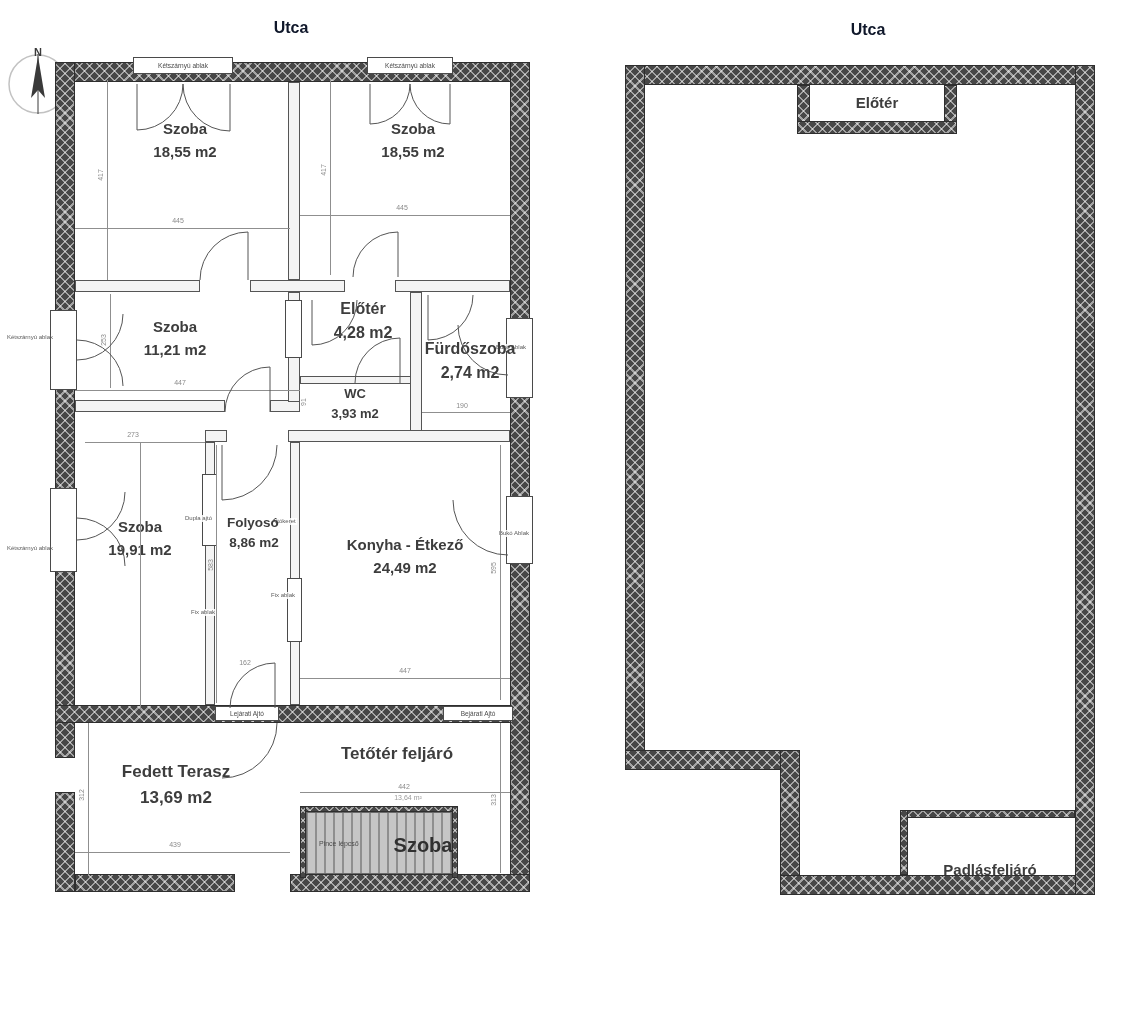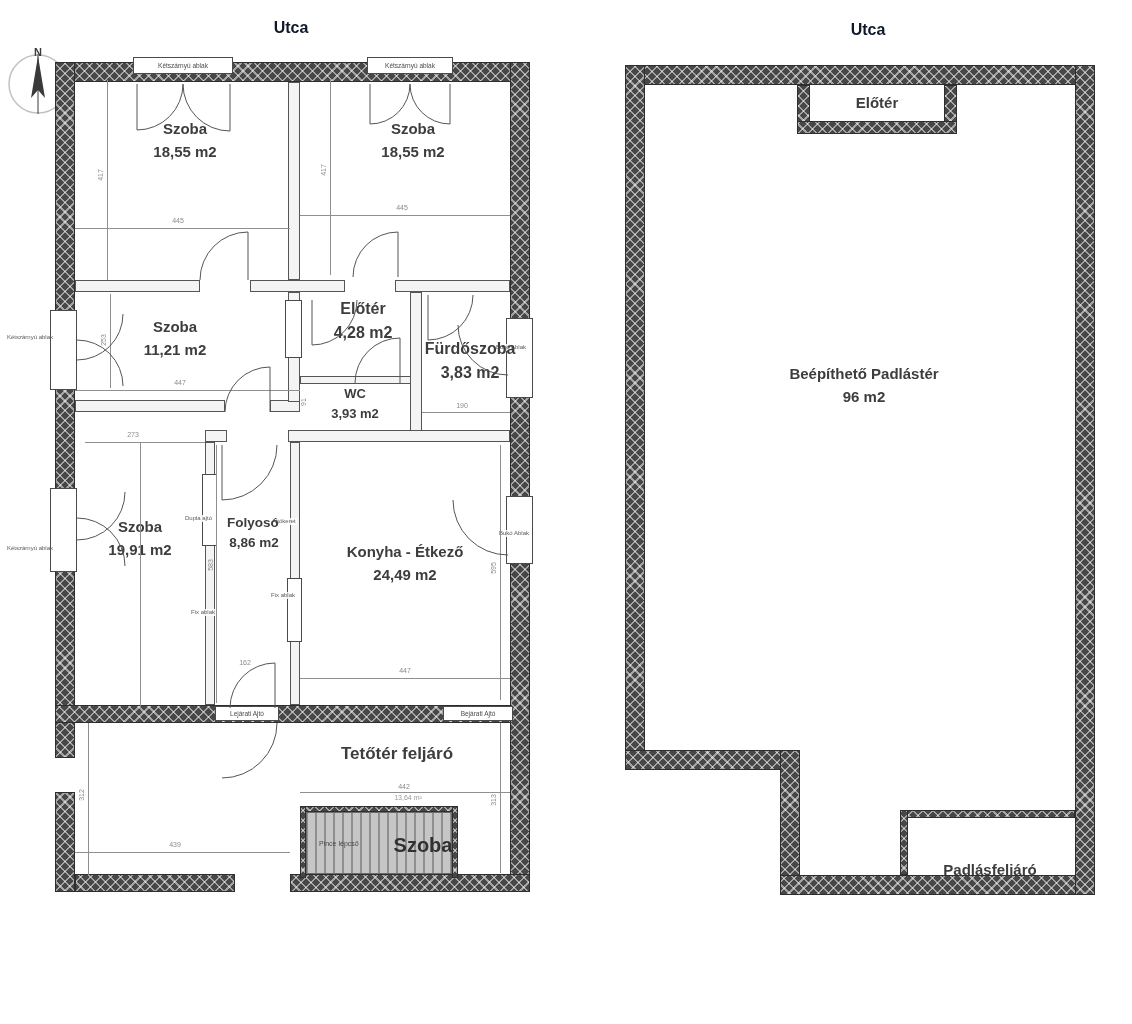--- a/index.html
+++ b/index.html
@@ -121,33 +121,37 @@
   <div class="rl" style="left:363px;top:321px;font-size:16px;">
     <span class="nm">Előtér</span>
     <span class="ar">4,28 m2</span>
   </div>
   <div class="rl" style="left:355px;top:403px;font-size:13px;">
     <span class="nm">WC</span>
     <span class="ar">3,93 m2</span>
   </div>
   <div class="rl" style="left:470px;top:361px;font-size:16px;">
     <span class="nm">Fürdőszoba</span>
-    <span class="ar">3,83 m2</span>
+    <span class="ar">2,74 m2</span>
   </div>
   <div class="rl" style="left:140px;top:538px;">
     <span class="nm">Szoba</span>
     <span class="ar">19,91 m2</span>
   </div>
   <div class="rl" style="left:253px;top:533px;font-size:13.5px;text-align:right;">
     <span class="nm">Folyosó</span>
     <span class="ar">8,86 m2</span>
   </div>
-  <div class="rl" style="left:405px;top:556px;margin-top:7px;">
+  <div class="rl" style="left:405px;top:556px;">
     <span class="nm">Konyha - Étkező</span>
     <span class="ar">24,49 m2</span>
+  </div>
+  <div class="rl rl-big" style="left:176px;top:784px;">
+    <span class="nm">Fedett Terasz</span>
+    <span class="ar">13,69 m2</span>
   </div>
   <div class="rl rl-big" style="left:397px;top:754px;">
     <span class="nm">Tetőtér feljáró</span>
   </div>
 
   <div class="w" style="left:300px;top:806px;width:158px;height:6px;"></div>
   <div class="w" style="left:300px;top:806px;width:6px;height:72px;"></div>
   <div class="w" style="left:452px;top:806px;width:6px;height:72px;"></div>
   <div class="stairs" style="left:306px;top:812px;width:146px;height:62px;"></div>
   <div class="tt tt-plain" style="left:318px;top:840px;font-size:7px;color:#4a4a4a;background:transparent;">Pince lépcső</div>
@@ -221,24 +225,20 @@
   <div class="w" style="left:780px;top:875px;width:315px;height:20px;"></div>
   <div class="w" style="left:1075px;top:65px;width:20px;height:830px;"></div>
 
   <div class="w" style="left:797px;top:85px;width:13px;height:40px;"></div>
   <div class="w" style="left:944px;top:85px;width:13px;height:40px;"></div>
   <div class="w" style="left:797px;top:121px;width:160px;height:13px;"></div>
   <div class="rl" style="left:877px;top:103px;">
     <span class="nm">Előtér</span>
   </div>
 
-  <div class="rl" style="left:864px;top:385px;">
-    <span class="nm">Beépíthető Padlástér</span>
-    <span class="ar">96 m2</span>
-  </div>
 
   <div class="w" style="left:900px;top:810px;width:175px;height:8px;"></div>
   <div class="w" style="left:900px;top:810px;width:8px;height:65px;"></div>
   <div class="rl" style="left:990px;top:870px;">
     <span class="nm">Padlásfeljáró</span>
   </div>
 
 </div>
 
 </body></html>

